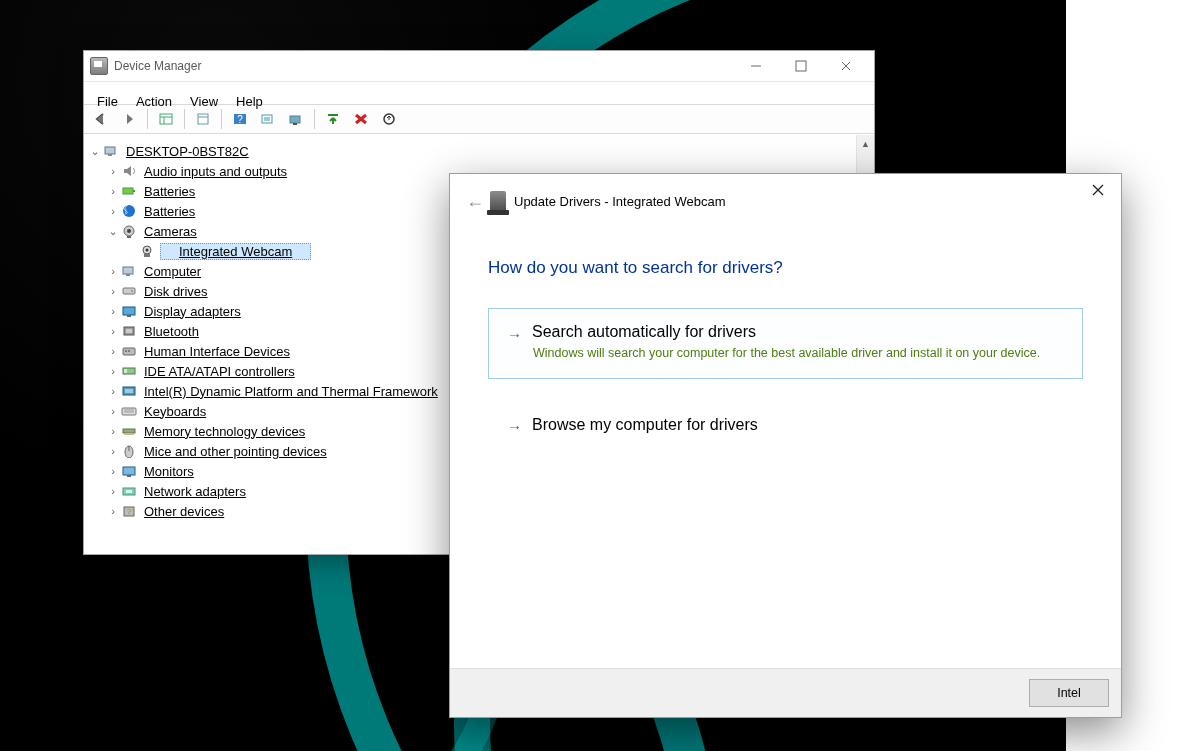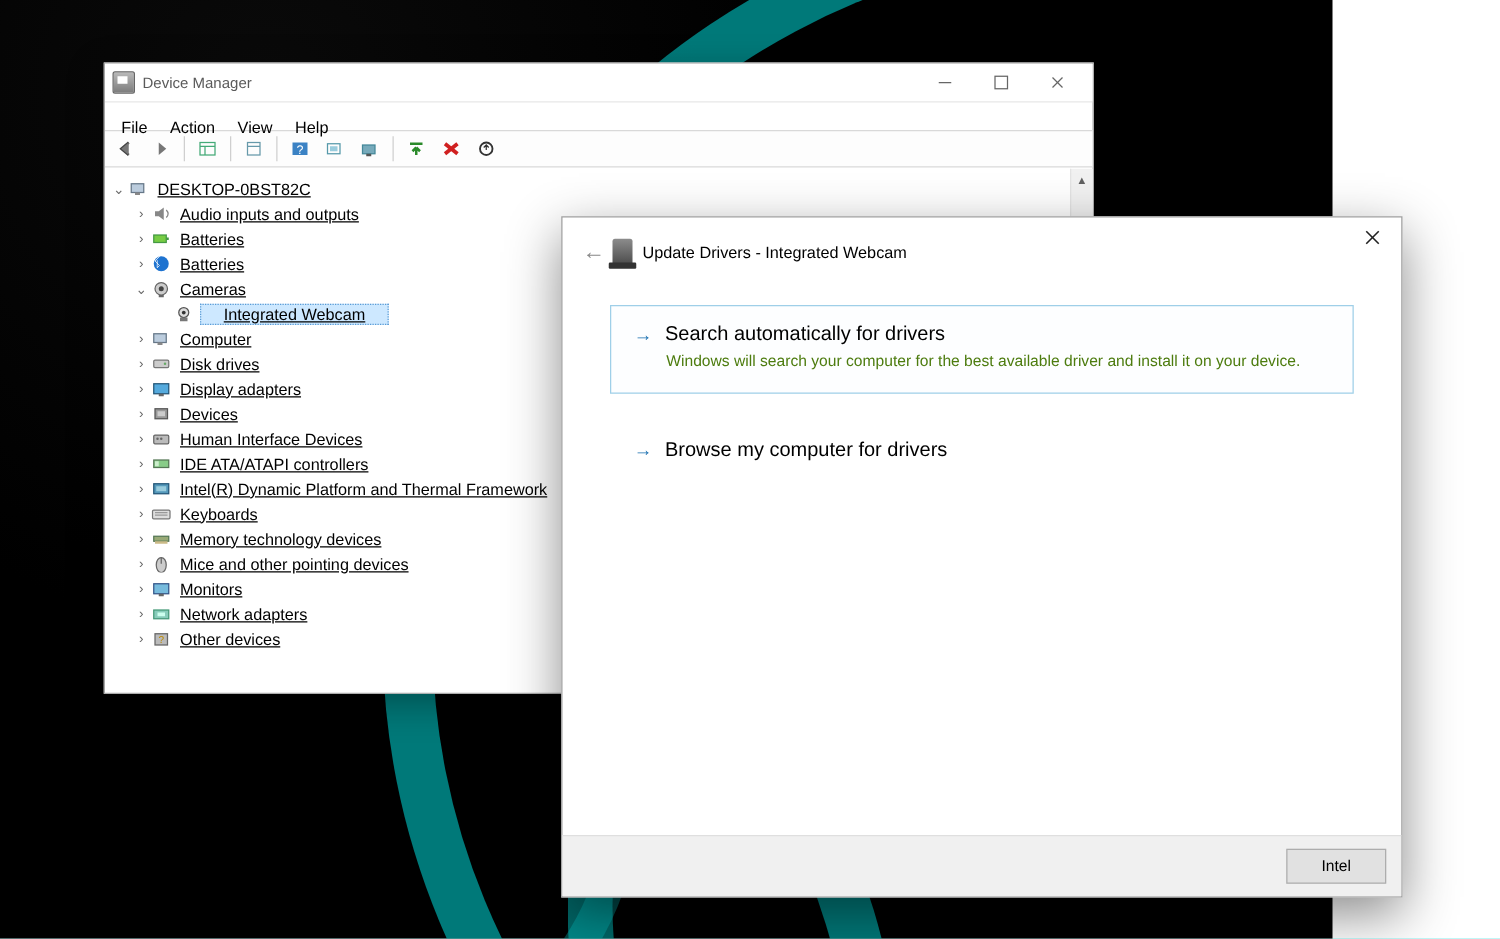--- a/index.html
+++ b/index.html
@@ -259,21 +259,21 @@
             <span class="lbl">Display adapters</span>
           </div>
           <div class="row" style="padding-left:20px">
             <span class="twisty">›</span>
             <span class="ticon">
               <svg width="16" height="14" viewBox="0 0 16 14">
                 <rect x="3" y="3" width="10" height="8" fill="#999" stroke="#555"></rect>
                 <rect x="5" y="5" width="6" height="4" fill="#ccc"></rect>
               </svg>
             </span>
-            <span class="lbl">Devices</span>
+            <span class="lbl">Bluetooth</span>
           </div>
           <div class="row" style="padding-left:20px">
             <span class="twisty">›</span>
             <span class="ticon">
               <svg width="16" height="14" viewBox="0 0 16 14">
                 <rect x="2" y="4" width="12" height="7" rx="1" fill="#bbb" stroke="#666"></rect>
                 <circle cx="5" cy="7" r="1" fill="#666"></circle>
                 <circle cx="8" cy="7" r="1" fill="#666"></circle>
               </svg>
             </span>
@@ -374,20 +374,21 @@
       <span class="ud-icon"></span>
       <span class="ud-title">Update Drivers - Integrated Webcam</span>
       <span class="ud-close">
         <svg width="14" height="14" viewBox="0 0 14 14">
             <line x1="2" y1="2" x2="12" y2="12" stroke="currentColor" stroke-width="1.3"></line>
             <line x1="12" y1="2" x2="2" y2="12" stroke="currentColor" stroke-width="1.3"></line>
           </svg>
       </span>
     </div>
     <div class="ud-content">
+      <div class="ud-heading">How do you want to search for drivers?</div>
 
       <div class="option hover">
         <div class="row1">
           <span class="arrow">→</span>
           <span class="opt-title">Search automatically for drivers</span>
         </div>
         <div class="desc">Windows will search your computer for the best available driver and install it on your device.</div>
       </div>
 
       <div class="option">

